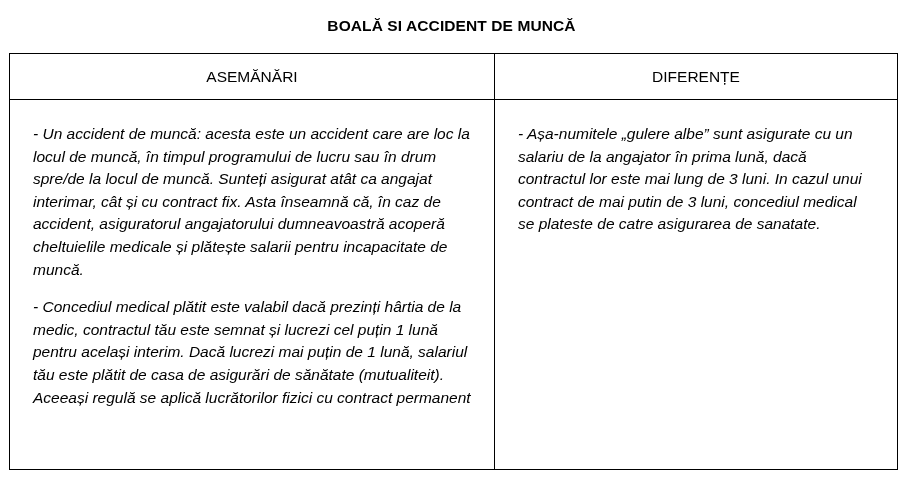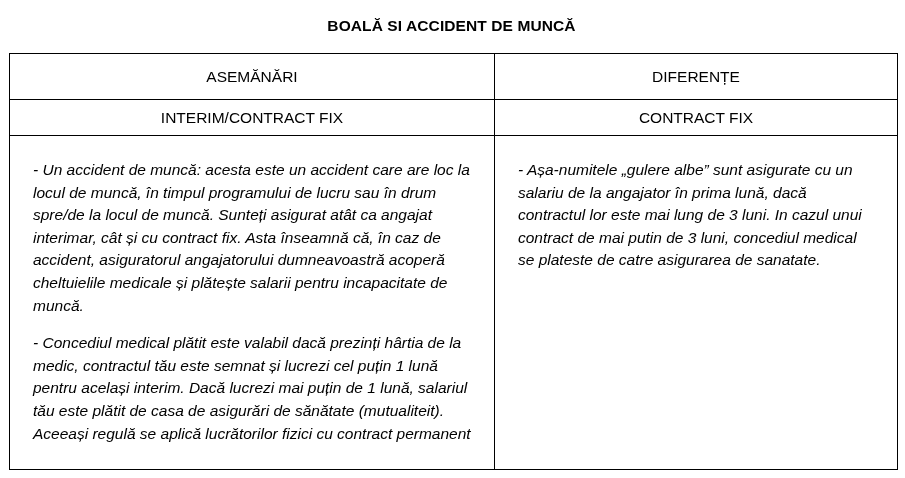--- a/index.html
+++ b/index.html
@@ -70,24 +70,20 @@
 <table class="cmp">
   <colgroup>
     <col class="c1">
     <col class="c2">
   </colgroup>
   <tbody>
       <tr class="head-row">
     <td>ASEMĂNĂRI</td>
     <td>DIFERENȚE</td>
   </tr>
-  <tr class="sub-row">
-    <td>INTERIM/CONTRACT FIX</td>
-    <td>CONTRACT FIX</td>
-  </tr>
   <tr class="body-row">
     <td>
       <span class="para">- Un accident de muncă: acesta este un accident care are loc la locul de muncă, în timpul programului de lucru sau în drum spre/de la locul de muncă. Sunteți asigurat atât ca angajat interimar, cât și cu contract fix. Asta înseamnă că, în caz de accident, asiguratorul angajatorului dumneavoastră acoperă cheltuielile medicale și plătește salarii pentru incapacitate de muncă.</span>
       <span class="para">- Concediul medical plătit este valabil dacă prezinți hârtia de la medic, contractul tău este semnat și lucrezi cel puțin 1 lună pentru același interim. Dacă lucrezi mai puțin de 1 lună, salariul tău este plătit de casa de asigurări de sănătate (mutualiteit). Aceeași regulă se aplică lucrătorilor fizici cu contract permanent</span>
     </td>
     <td>
       <span class="para">- Așa-numitele „gulere albe” sunt asigurate cu un salariu de la angajator în prima lună, dacă contractul lor este mai lung de 3 luni. In cazul unui contract de mai putin de 3 luni, concediul medical se plateste de catre asigurarea de sanatate.</span>
     </td>
   </tr>
 </tbody>

